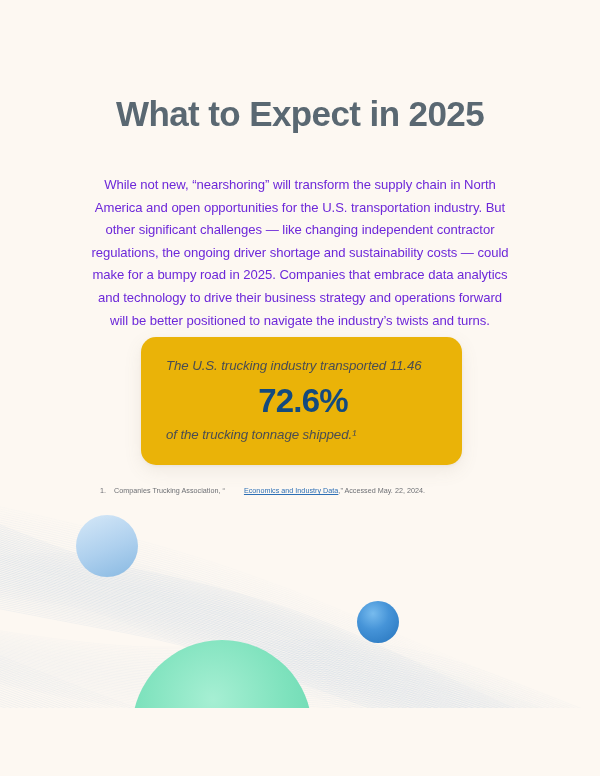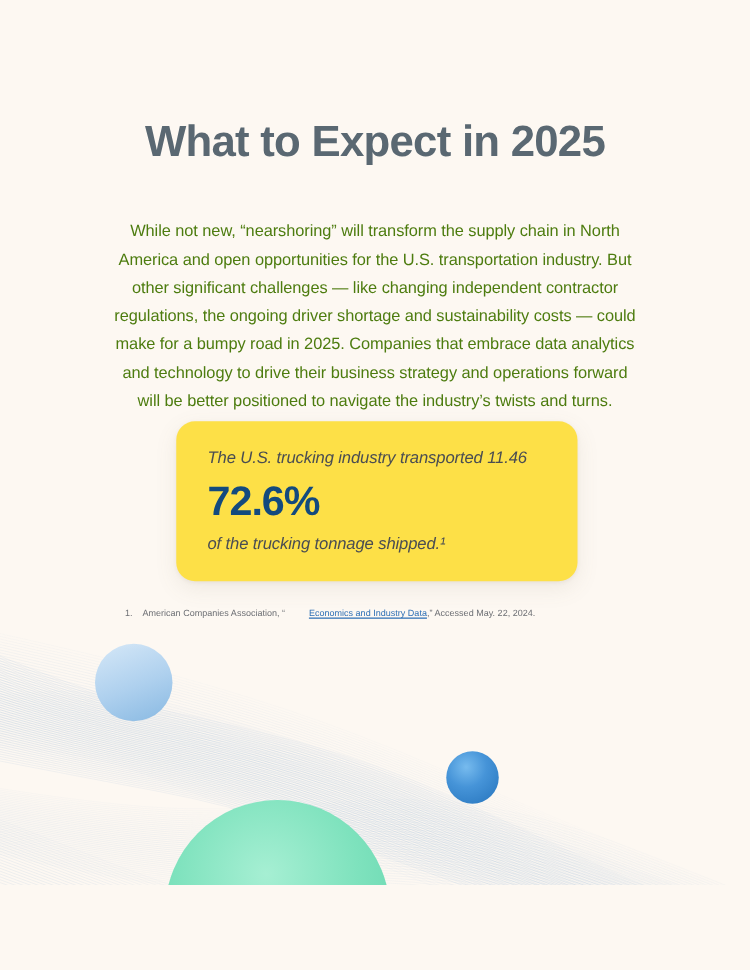--- a/index.html
+++ b/index.html
@@ -49,34 +49,34 @@
     margin: 0;
     padding-top: 92px;
     line-height: 44px;
   }
 
   #intro-paragraph {
     width: 420px;
     margin: 0 auto;
     padding-top: 38px;
     text-align: center;
-    color: #4d7c0f;
+    color: #6d28d9;
     font-size: 13.1px;
     line-height: 22.6px;
     letter-spacing: -0.05px;
   }
 
   
   #stat-card {
     position: absolute;
     left: 141px;
     top: 337px;
     width: 321px;
     height: 128px;
-    background: #fde047;
+    background: #eab308;
     border-radius: 15px;
     box-shadow: 0 6px 18px rgba(120, 105, 90, 0.10),
                 0 1px 3px rgba(120, 105, 90, 0.07);
     z-index: 6;
   }
 
   #stat-card-inner {
     padding: 16px 22px 0 25px;
   }
 
@@ -90,20 +90,21 @@
   }
 
   #stat-value {
     font-size: 33px;
     font-weight: bold;
     font-style: normal;
     color: #134a7e;
     line-height: 39px;
     letter-spacing: -0.8px;
     margin: 2px 0 1px 0;
+    text-align: center;
   }
 
   #stat-line-3 {
     margin-top: 2px;
   }
 
   
   #footnote {
     position: absolute;
     left: 100px;
@@ -398,18 +399,18 @@
 
   <div id="stat-card">
     <div id="stat-card-inner">
       <div class="stat-line">The U.S. trucking industry transported 11.46</div>
       <div id="stat-value">72.6%</div>
       <div class="stat-line" id="stat-line-3">of the trucking tonnage shipped.¹</div>
     </div>
   </div>
 
   <div id="footnote">
-    <span id="footnote-marker">1.</span><span>American Companies Association, “</span><a id="footnote-link" href="#">Economics and Industry Data</a><span>,” Accessed May. 22, 2024.</span>
+    <span id="footnote-marker">1.</span><span>Companies Trucking Association, “</span><a id="footnote-link" href="#">Economics and Industry Data</a><span>,” Accessed May. 22, 2024.</span>
   </div>
 
   <div id="page-number-badge">2</div>
 
 </div>
 
 </body></html>

